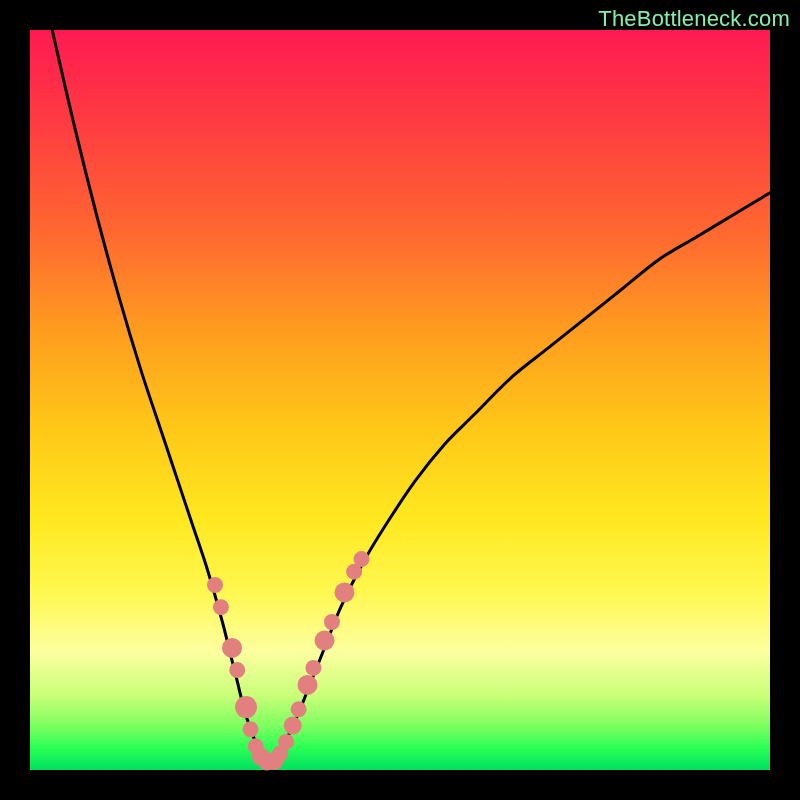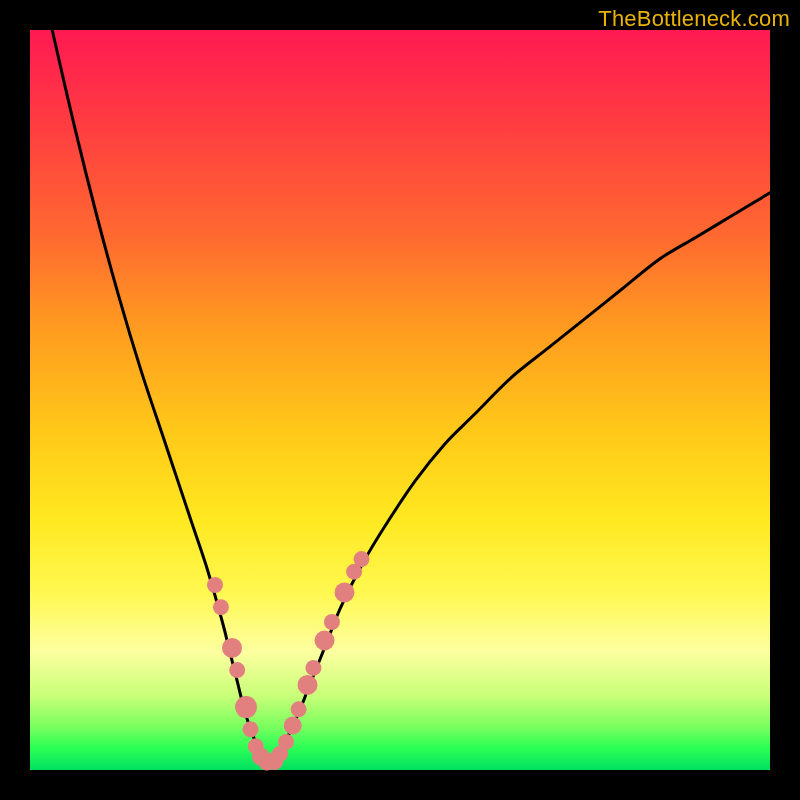--- a/index.html
+++ b/index.html
@@ -36,21 +36,21 @@
       #c8ff78 90%,
       #7dff60 94%,
       #2cff55 97%,
       #00e060 100%
     );
   }
   .watermark {
     position: absolute;
     top: 6px;
     right: 10px;
-    color: #eab308;
+    color: #86efac;
     font-size: 22px;
     font-weight: 500;
     letter-spacing: 0.2px;
     user-select: none;
   }
   svg.curves {
     position: absolute;
     inset: 0;
     width: 100%;
     height: 100%;

